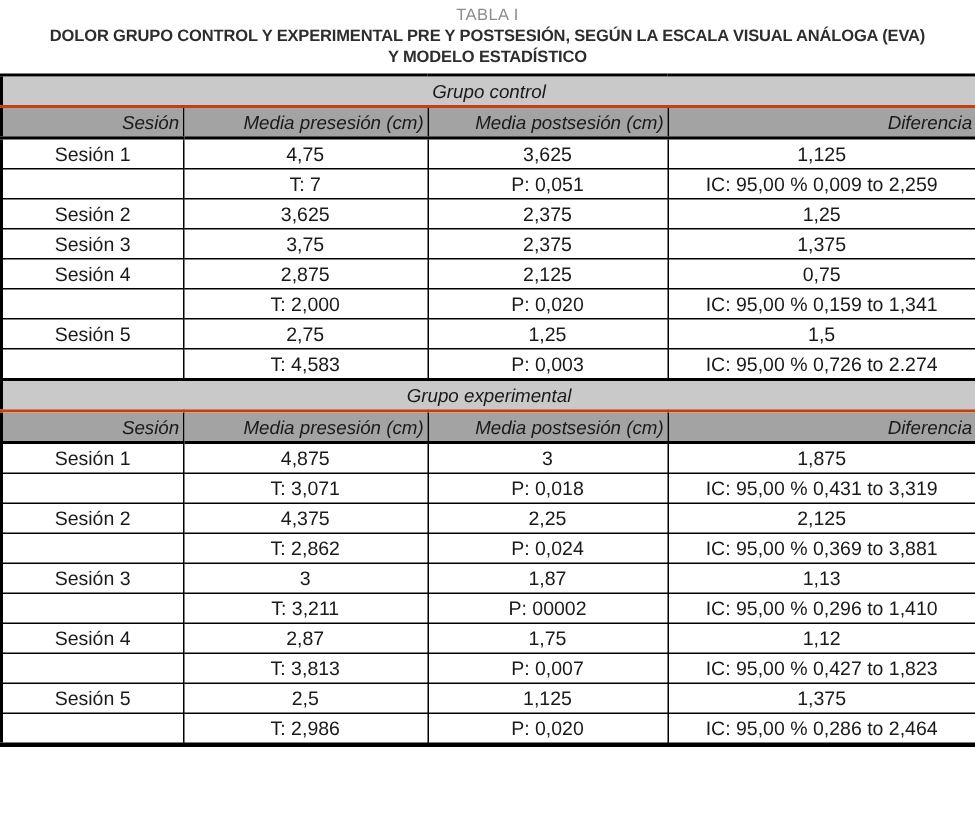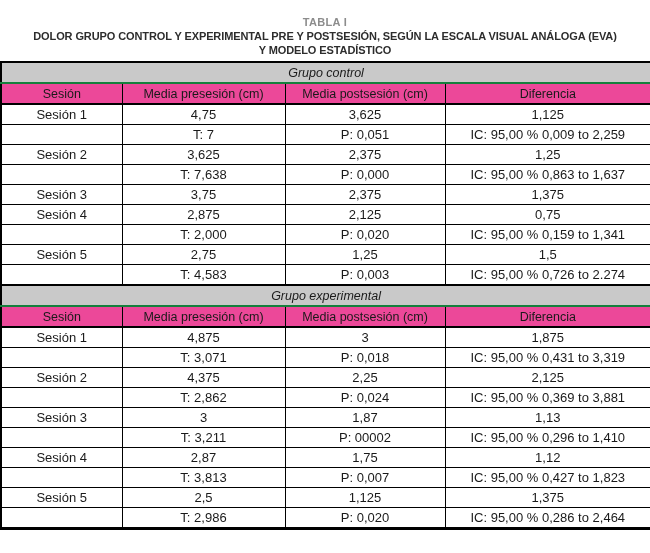--- a/index.html
+++ b/index.html
@@ -17,24 +17,23 @@
     height: 553px;
     box-sizing: border-box;
   }
   .title-block {
     text-align: center;
     padding-top: 3px;
     line-height: 14px;
   }
   .title-kicker {
     font-size: 11px;
-    font-weight: 700;
+    font-weight: 400;
     color: #8c8c8c;
     letter-spacing: 0.3px;
-    margin-top: 12px;
   }
   .title-main {
     font-size: 11px;
     font-weight: 700;
     color: #2d2d2d;
     letter-spacing: -0.1px;
   }
   table.data {
     width: 650px;
     border-collapse: collapse;
@@ -53,27 +52,29 @@
     font-weight: 400;
     color: #1a1a1a;
     white-space: nowrap;
     overflow: hidden;
   }
   tr.band td {
     background: #c9c9c9;
     font-style: italic;
     font-size: 12.5px;
     border-top: 2px solid #000000;
-    border-bottom: 2px solid #15803d;
+    border-bottom: 2px solid #c2410c;
   }
   tr.cols th {
-    background: #ec4899;
+    background: #a3a3a3;
+    font-style: italic;
     font-size: 12.5px;
     font-weight: 400;
     border-bottom: 2px solid #000000;
+    text-align: right;
   }
 </style>
 </head>
 <body>
 
 <div class="page">
 
   <div class="title-block">
     <div class="title-kicker">TABLA I</div>
     <div class="title-main">DOLOR GRUPO CONTROL Y EXPERIMENTAL PRE Y POSTSESIÓN, SEGÚN LA ESCALA VISUAL ANÁLOGA (EVA)</div>
@@ -111,26 +112,20 @@
       <td>P: 0,051</td>
       <td>IC: 95,00 % 0,009 to 2,259</td>
     </tr>
 
     <tr>
       <td>Sesión 2</td>
       <td>3,625</td>
       <td>2,375</td>
       <td>1,25</td>
     </tr>
-    <tr>
-      <td></td>
-      <td>T: 7,638</td>
-      <td>P: 0,000</td>
-      <td>IC: 95,00 % 0,863 to 1,637</td>
-    </tr>
 
     <tr>
       <td>Sesión 3</td>
       <td>3,75</td>
       <td>2,375</td>
       <td>1,375</td>
     </tr>
 
     <tr>
       <td>Sesión 4</td>

